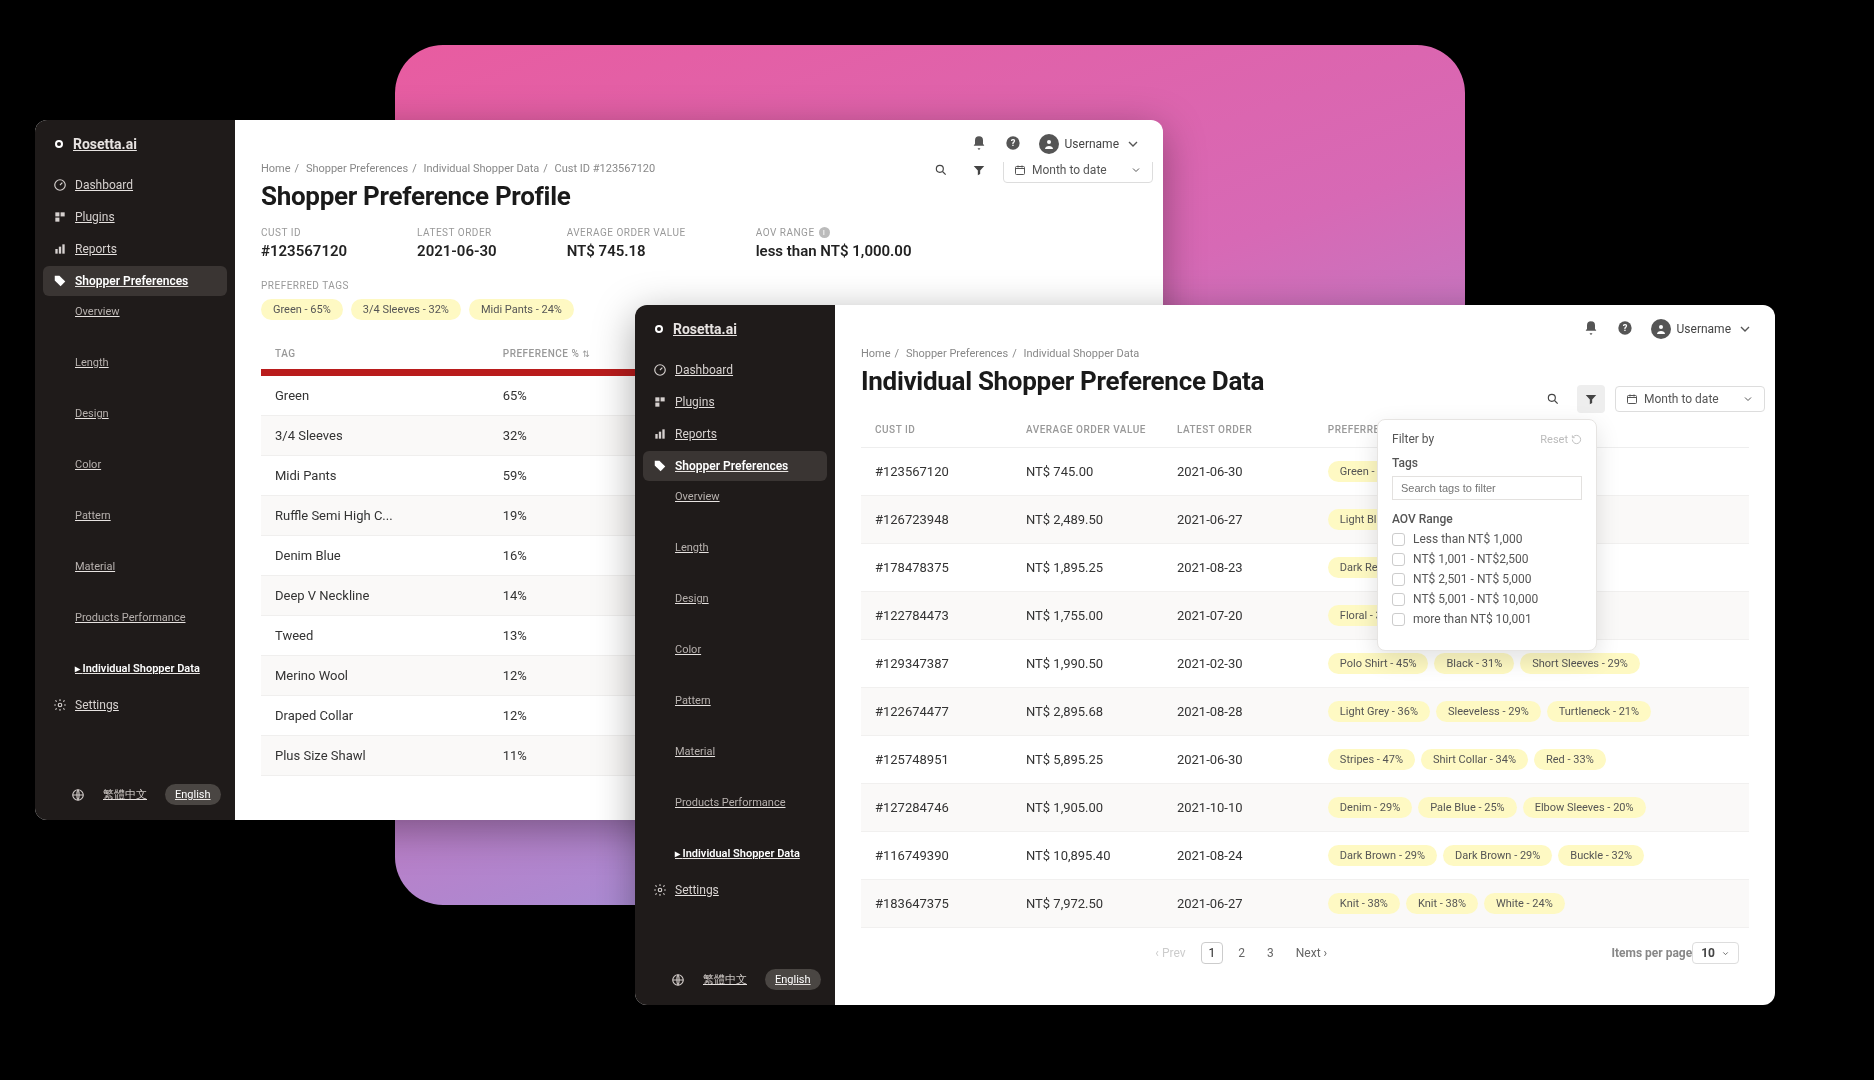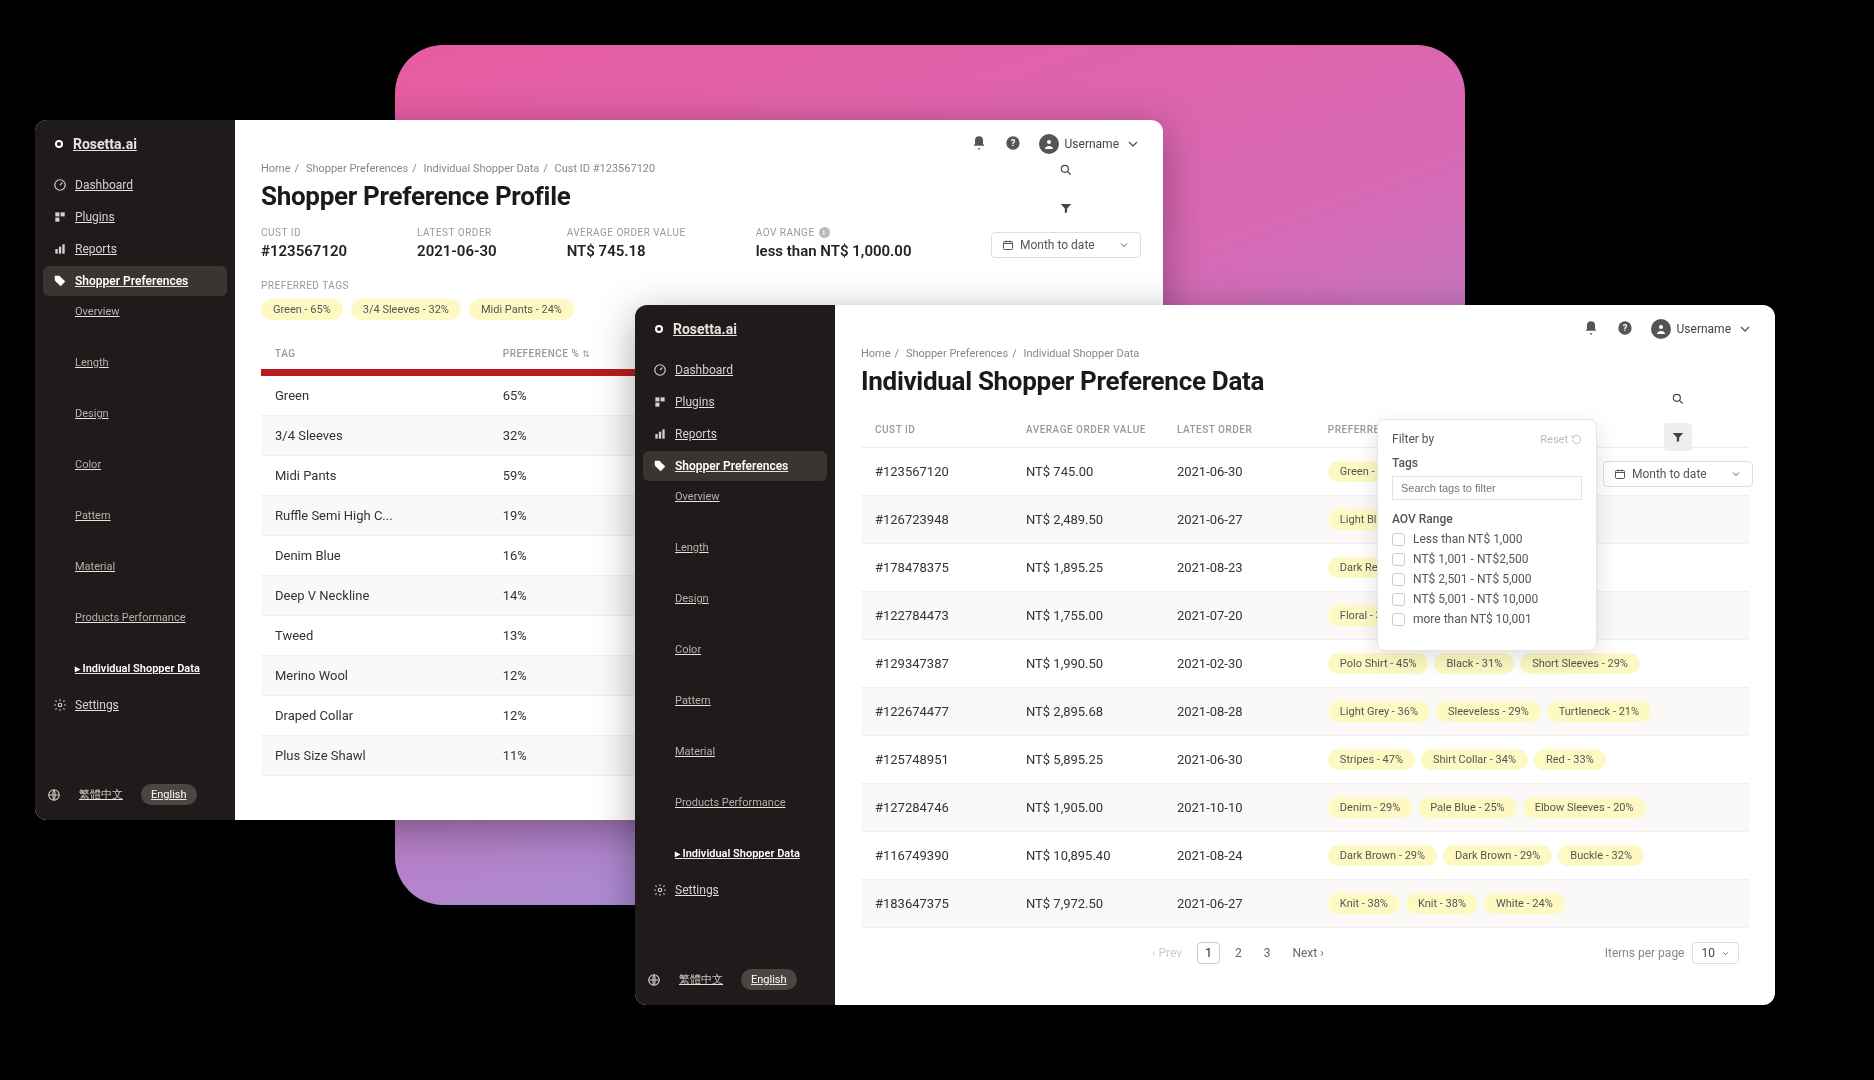--- a/index.html
+++ b/index.html
@@ -65,20 +65,21 @@
     color: #b6b0ad;
     font-size: 11px;
     cursor: pointer;
   }
   .subnav-item.active { color:#fff; font-weight:600; }
   .subnav-item.active::before { content:"▸ "; font-size:10px; }
   .sidebar-footer {
     margin-top: auto;
     display:flex; align-items:center; gap:8px;
     padding: 14px 12px;
+    margin-left: 24px;
   }
   .lang-btn {
     font-size: 11px;
     padding: 4px 10px;
     border-radius: 12px;
     color:#cfc9c6;
     cursor:pointer;
   }
   .lang-btn.active { background:#4a4643; color:#fff; }
   .globe-icon { width:14px; height:14px; color:#cfc9c6; }
@@ -93,21 +94,21 @@
   .user-chip { display:flex; align-items:center; gap:6px; color:#444; font-size:12px; cursor:pointer; }
   .avatar { width:20px; height:20px; border-radius:50%; background:#555; display:flex; align-items:center; justify-content:center; }
   .avatar svg { width:12px; height:12px; color:#fff; }
 
   .content-body { padding: 0 26px 18px; overflow:auto; flex:1; position:relative; }
   .breadcrumb { font-size:11px; color:#888; margin-bottom:6px; }
   .breadcrumb span { color:#888; }
   .breadcrumb .sep { margin:0 4px; }
   h1.page-title { font-size:26px; font-weight:700; margin-bottom:16px; letter-spacing:-.3px; }
 
-  .toolbar-row { display:flex; align-items:center; gap:10px; position:absolute; top:-6px; right:22px;flex-direction:column; }
+  .toolbar-row { display:flex; align-items:center; gap:10px; position:absolute; top:-6px; right:10px; }
   .toolbar-icon {
     width:28px; height:28px; display:flex; align-items:center; justify-content:center;
     border-radius:4px; cursor:pointer;
   }
   .toolbar-icon.active { background:#eee; }
   .toolbar-icon svg { width:14px; height:14px; color:#444; }
   .date-picker {
     display:flex; align-items:center; gap:6px;
     border:1px solid #ddd; border-radius:4px;
     padding:5px 10px; font-size:12px; color:#555;
@@ -160,21 +161,21 @@
     border-bottom:1px solid #f1f0ef;
   }
   .data-table tbody tr:nth-child(even) td { background:#faf9f8; }
   .tags-cell { display:flex; gap:6px; flex-wrap:nowrap; }
 
   .pager-b { display:flex; justify-content:space-between; align-items:center; padding:14px 10px 0; font-size:12px; color:#888; }
   .pager-b .pages { display:flex; align-items:center; gap:8px; margin:0 auto; }
   .page-btn { padding:3px 7px; border-radius:4px; cursor:pointer; color:#666; }
   .page-btn.active { border:1px solid #ccc; color:#222; }
   .page-btn.disabled { color:#ccc; cursor:default; }
-  .ipp { display:flex; align-items:center; gap:8px; color:#888; }
+  .ipp { display:flex; align-items:center; color:#888;font-weight:bold; }
   .ipp-select { border:1px solid #ddd; border-radius:4px; padding:3px 8px; display:flex; align-items:center; gap:6px; color:#444; cursor:pointer; }
 
   
   .filter-popover {
     position:absolute; top:42px; right:26px;
     width:220px; background:#fff; border:1px solid #e6e4e2;
     border-radius:8px; box-shadow:0 8px 24px rgba(0,0,0,.12);
     padding:12px 14px; font-size:12px; color:#555; z-index:5;
   }
   .filter-popover .fp-head { display:flex; justify-content:space-between; align-items:center; margin-bottom:10px; }

